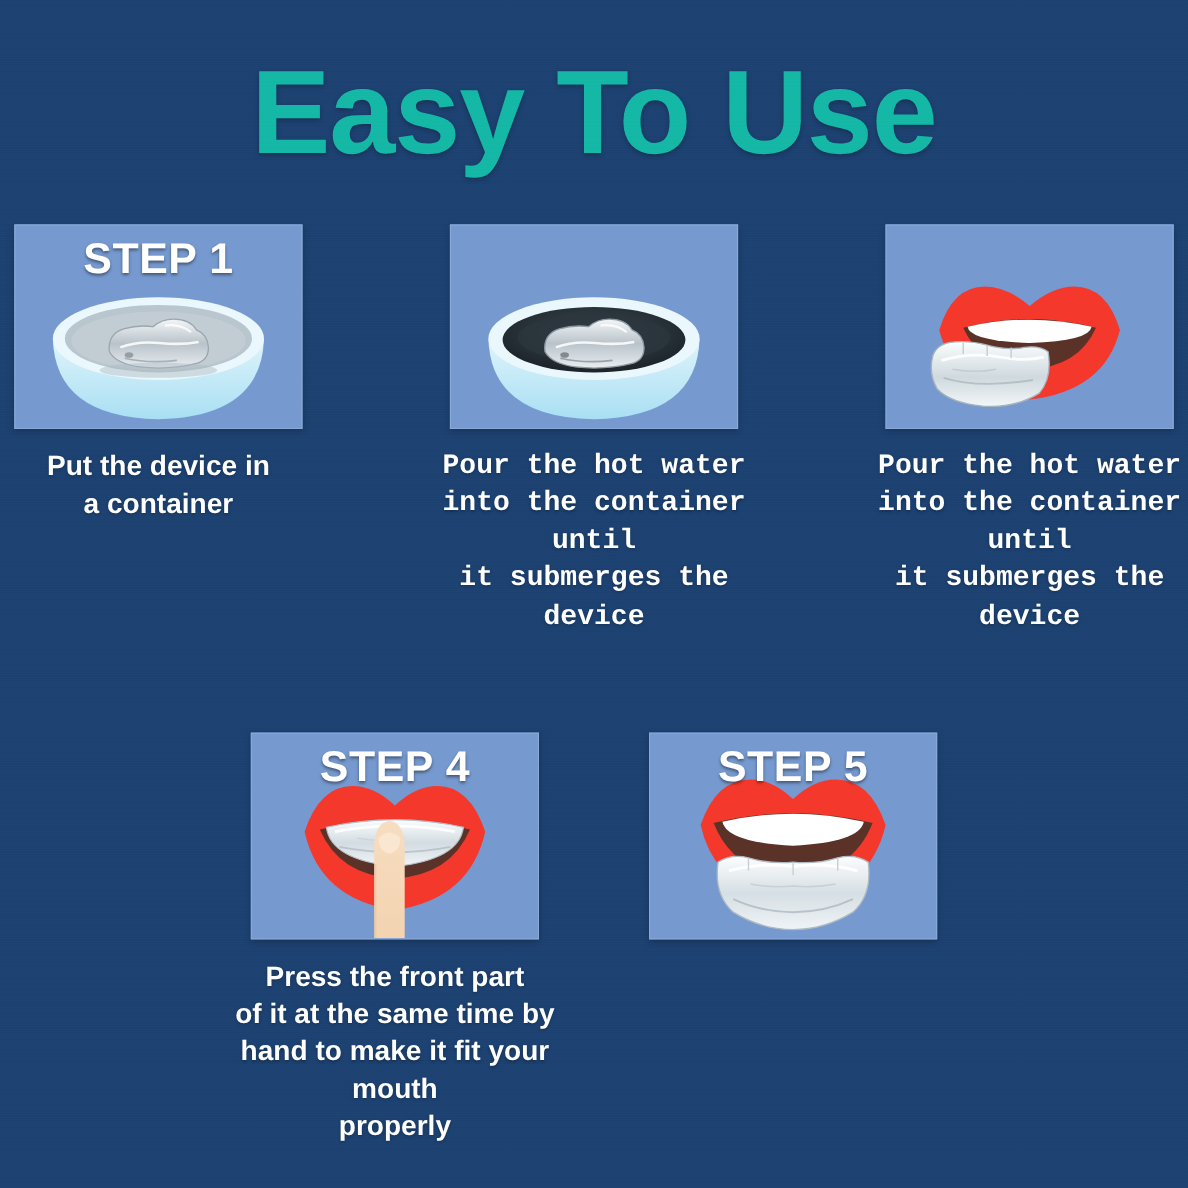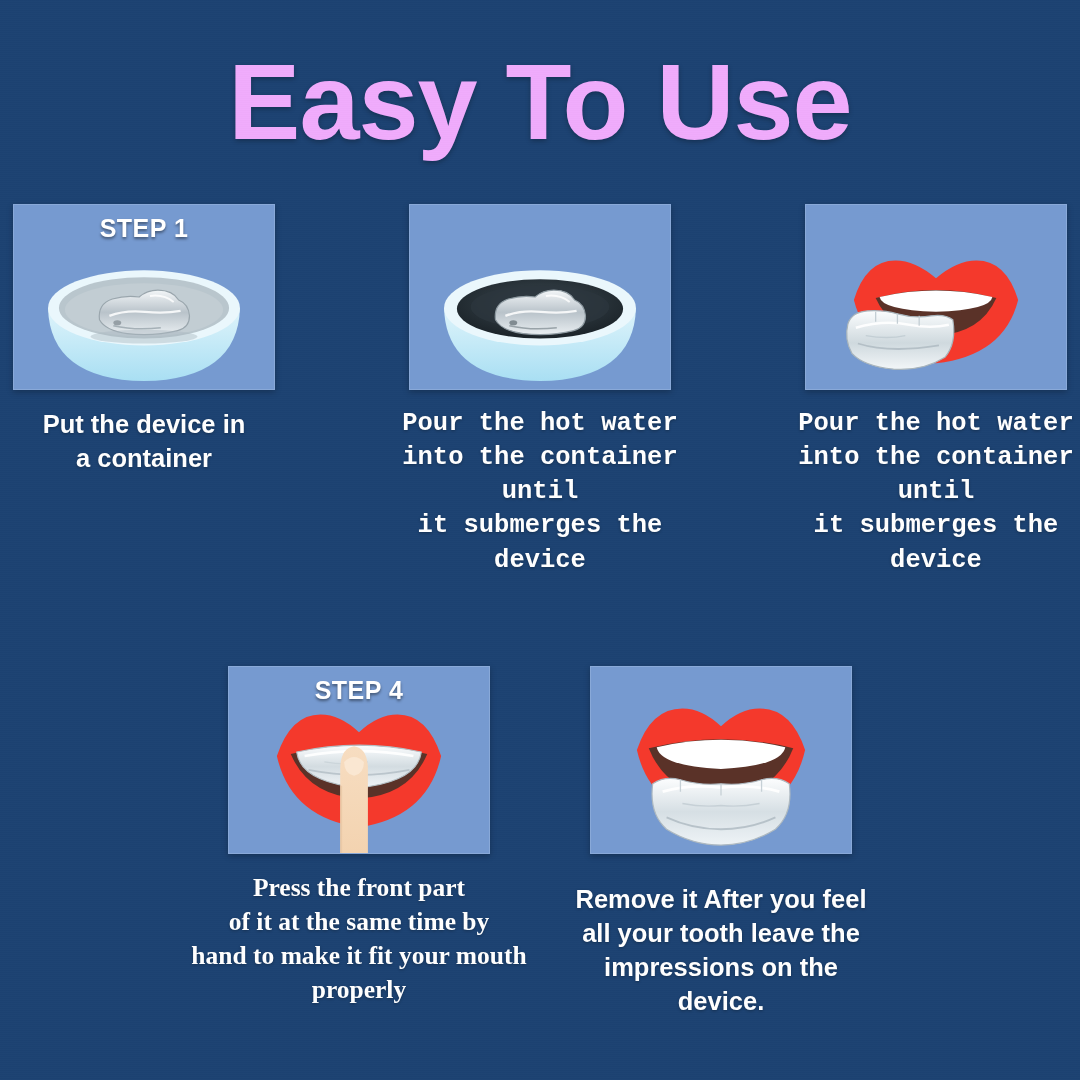--- a/index.html
+++ b/index.html
@@ -13,21 +13,21 @@
   
   .grain{
     position:absolute; inset:0; pointer-events:none;
     background-image:
       repeating-linear-gradient(0deg, rgba(255,255,255,.012) 0 1px, rgba(0,0,0,.012) 1px 2px);
     opacity:.7;
   }
 
   .page-title{
     text-align:center;
-    color:#f0abfc;
+    color:#14b8a6;
     font-size:108px;
     font-weight:bold;
     letter-spacing:-1px;
     line-height:1;
     padding-top:48px;
     text-shadow:0 2px 5px rgba(0,0,0,.28);
   }
 
   .row{ display:flex; justify-content:center; }
   .row-1{ margin-top:48px; gap:134px; }
@@ -45,42 +45,42 @@
     overflow:hidden;
     box-shadow:0 2px 6px rgba(0,0,0,.25);
   }
   .row-2 .card{ height:188px; }
 
   .card-label{
     position:absolute;
     top:9px; left:0; right:0;
     text-align:center;
     color:#ffffff;
-    font-size:25px;
+    font-size:39px;
     font-weight:bold;
     letter-spacing:.5px;
     text-shadow:0 2px 3px rgba(0,0,0,.45);
     z-index:6;
   }
 
   .art{ position:absolute; inset:0; }
   .art svg{ display:block; width:100%; height:100%; }
 
   .caption{
     margin-top:17px;
     text-align:center;
     color:#ffffff;
     font-size:25.5px;
     font-weight:bold;
     line-height:1.34;
     width:300px;
     text-shadow:0 1px 3px rgba(0,0,0,.3);
   }
   .step-2 .caption,.step-3 .caption{ width:312px;font-family:Liberation Mono, monospace; }
-  .step-4 .caption{ width:356px;font-family:Liberation Serif, serif; }
+  .step-4 .caption{ width:356px; }
   .step-5 .caption{ margin-top:28px; width:330px; }
 </style>
 </head>
 <body>
 
 <div class="grain"></div>
 
 <h1 class="page-title">Easy To Use</h1>
 
 <div class="row row-1">
@@ -261,20 +261,17 @@
 
           <g>
             <path d="M62 118 Q74 110 90 114 Q110 120 131 118 Q152 120 172 114 Q188 110 200 118 Q204 148 186 164 Q160 180 131 180 Q102 180 76 164 Q58 148 62 118 Z" fill="url(#dev5)" stroke="#aeb9c0" stroke-width="1.2"></path>
             <path d="M72 126 Q100 118 131 122 Q162 118 190 126" fill="none" stroke="#ffffff" stroke-width="2.8" opacity=".9"></path>
             <path d="M76 152 Q102 164 131 164 Q160 164 186 152" fill="none" stroke="#aab6bd" stroke-width="1.8" opacity=".75"></path>
             <path d="M92 138 Q112 142 131 140 Q150 142 170 138" fill="none" stroke="#c6d0d6" stroke-width="1.4"></path>
             <path d="M90 114 L90 126 M131 118 L131 130 M172 114 L172 126" stroke="#c6d0d6" stroke-width="1.3"></path>
           </g>
         </svg>
       </div>
-    </div>
-    <div class="caption" style="white-space:pre-line">Remove it After you feel
-all your tooth leave the
-impressions on the
-device.</div>
+      <div class="card-label">STEP 5</div>
+    </div>
   </div>
 
 </div>
 
 </body></html>

